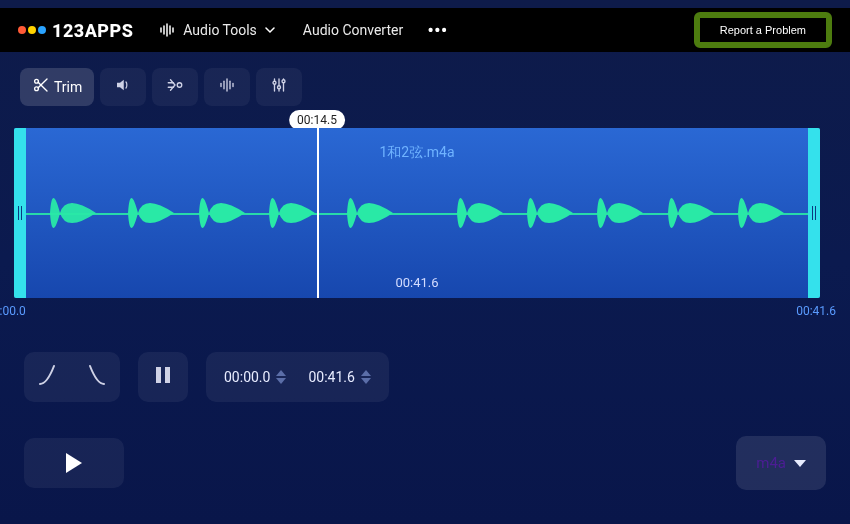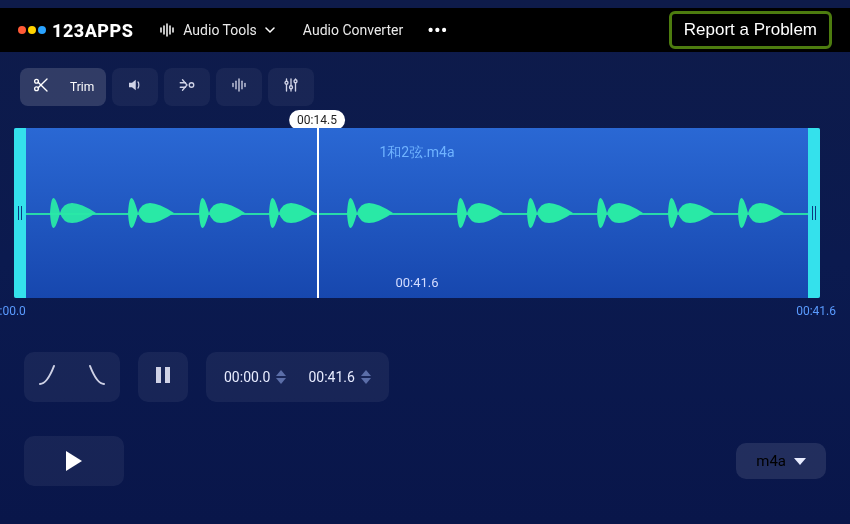--- a/index.html
+++ b/index.html
@@ -29,32 +29,32 @@
   .menu-item {
     display: flex; align-items: center; gap: 8px; padding: 0 14px; height: 28px;
     color: #eaeaea; font-size: 14px; cursor: pointer;
   }
   .menu-item .icon { display: inline-flex; }
   .chev { width: 10px; height: 10px; }
   .menu-layer { margin-left: 12px; }
   .ellipsis { font-size: 20px; padding: 0 10px; cursor: pointer; }
   .spacer { flex: 1; }
   .report-btn {
-    border: 3px solid #4d7c0f; background: transparent; color: #fff;
-    padding: 6px 12px; border-radius: 6px; font-size: 17px; cursor: pointer;
+    border: 6px solid #4d7c0f; background: transparent; color: #fff;
+    padding: 6px 20px; border-radius: 6px; font-size: 11px; cursor: pointer;
   }
   
   .toolbar { display: flex; align-items: center; gap: 6px; padding: 16px 20px 0 20px; }
   .tool-btn {
     display: inline-flex; align-items: center; justify-content: center;
     height: 38px; min-width: 46px; padding: 0 12px; border-radius: 8px;
     background: rgba(255,255,255,0.05); color: #cfd2e6; cursor: pointer;
   }
   .tool-btn.active { background: rgba(255,255,255,0.15); color: #fff; }
-  .tool-btn .label { margin-left: 20px; font-size: 12px; }
+  .tool-btn .label { margin-left: 4px; font-size: 14px; }
   .right-tools { display: flex; align-items: center; gap: 12px; }
   .reset-link { display: inline-flex; align-items: center; gap: 8px; color: #cfd2e6; font-size: 14px; cursor: pointer; }
   .close-btn {
     width: 30px; height: 30px; border-radius: 50%;
     background: rgba(255,255,255,0.15); display: inline-flex; align-items: center; justify-content: center; cursor: pointer;
   }
   
   .playhead-bubble {
     position: absolute; top: -18px; left: 303px; transform: translateX(-50%);
     background: #fff; color: #222; font-size: 12px; padding: 3px 8px; border-radius: 12px;
@@ -112,22 +112,22 @@
   .bottom { display: flex; align-items: center; padding: 34px 24px 0 24px; gap: 14px; }
   .play-btn {
     width: 100px; height: 50px; border-radius: 10px; background: rgba(255,255,255,0.06);
     display: inline-flex; align-items: center; justify-content: center; cursor: pointer;
   }
   .play-tri {
     width: 0; height: 0; border-left: 16px solid #fff; border-top: 10px solid transparent; border-bottom: 10px solid transparent;
   }
   .format-btn {
     display: inline-flex; align-items: center; gap: 8px;
-    height: 36px; padding: 0 20px; border-radius: 10px; background: rgba(255,255,255,0.10);
-    color: #000000; font-size: 15px; cursor: pointer;
+    height: 54px; padding: 0 20px; border-radius: 10px; background: rgba(255,255,255,0.10);
+    color: #4c1d95; font-size: 15px; cursor: pointer;
   }
   .save-btn {
     height: 50px; padding: 0 28px; border-radius: 12px; background: #fff; color: #111;
     font-size: 16px; font-weight: 600; cursor: pointer; border: none;
   }
   .chev-down-fill {
     width: 0; height: 0; border-left: 6px solid transparent; border-right: 6px solid transparent;
     border-top: 7px solid #e8ecff;
   }
 </style>

